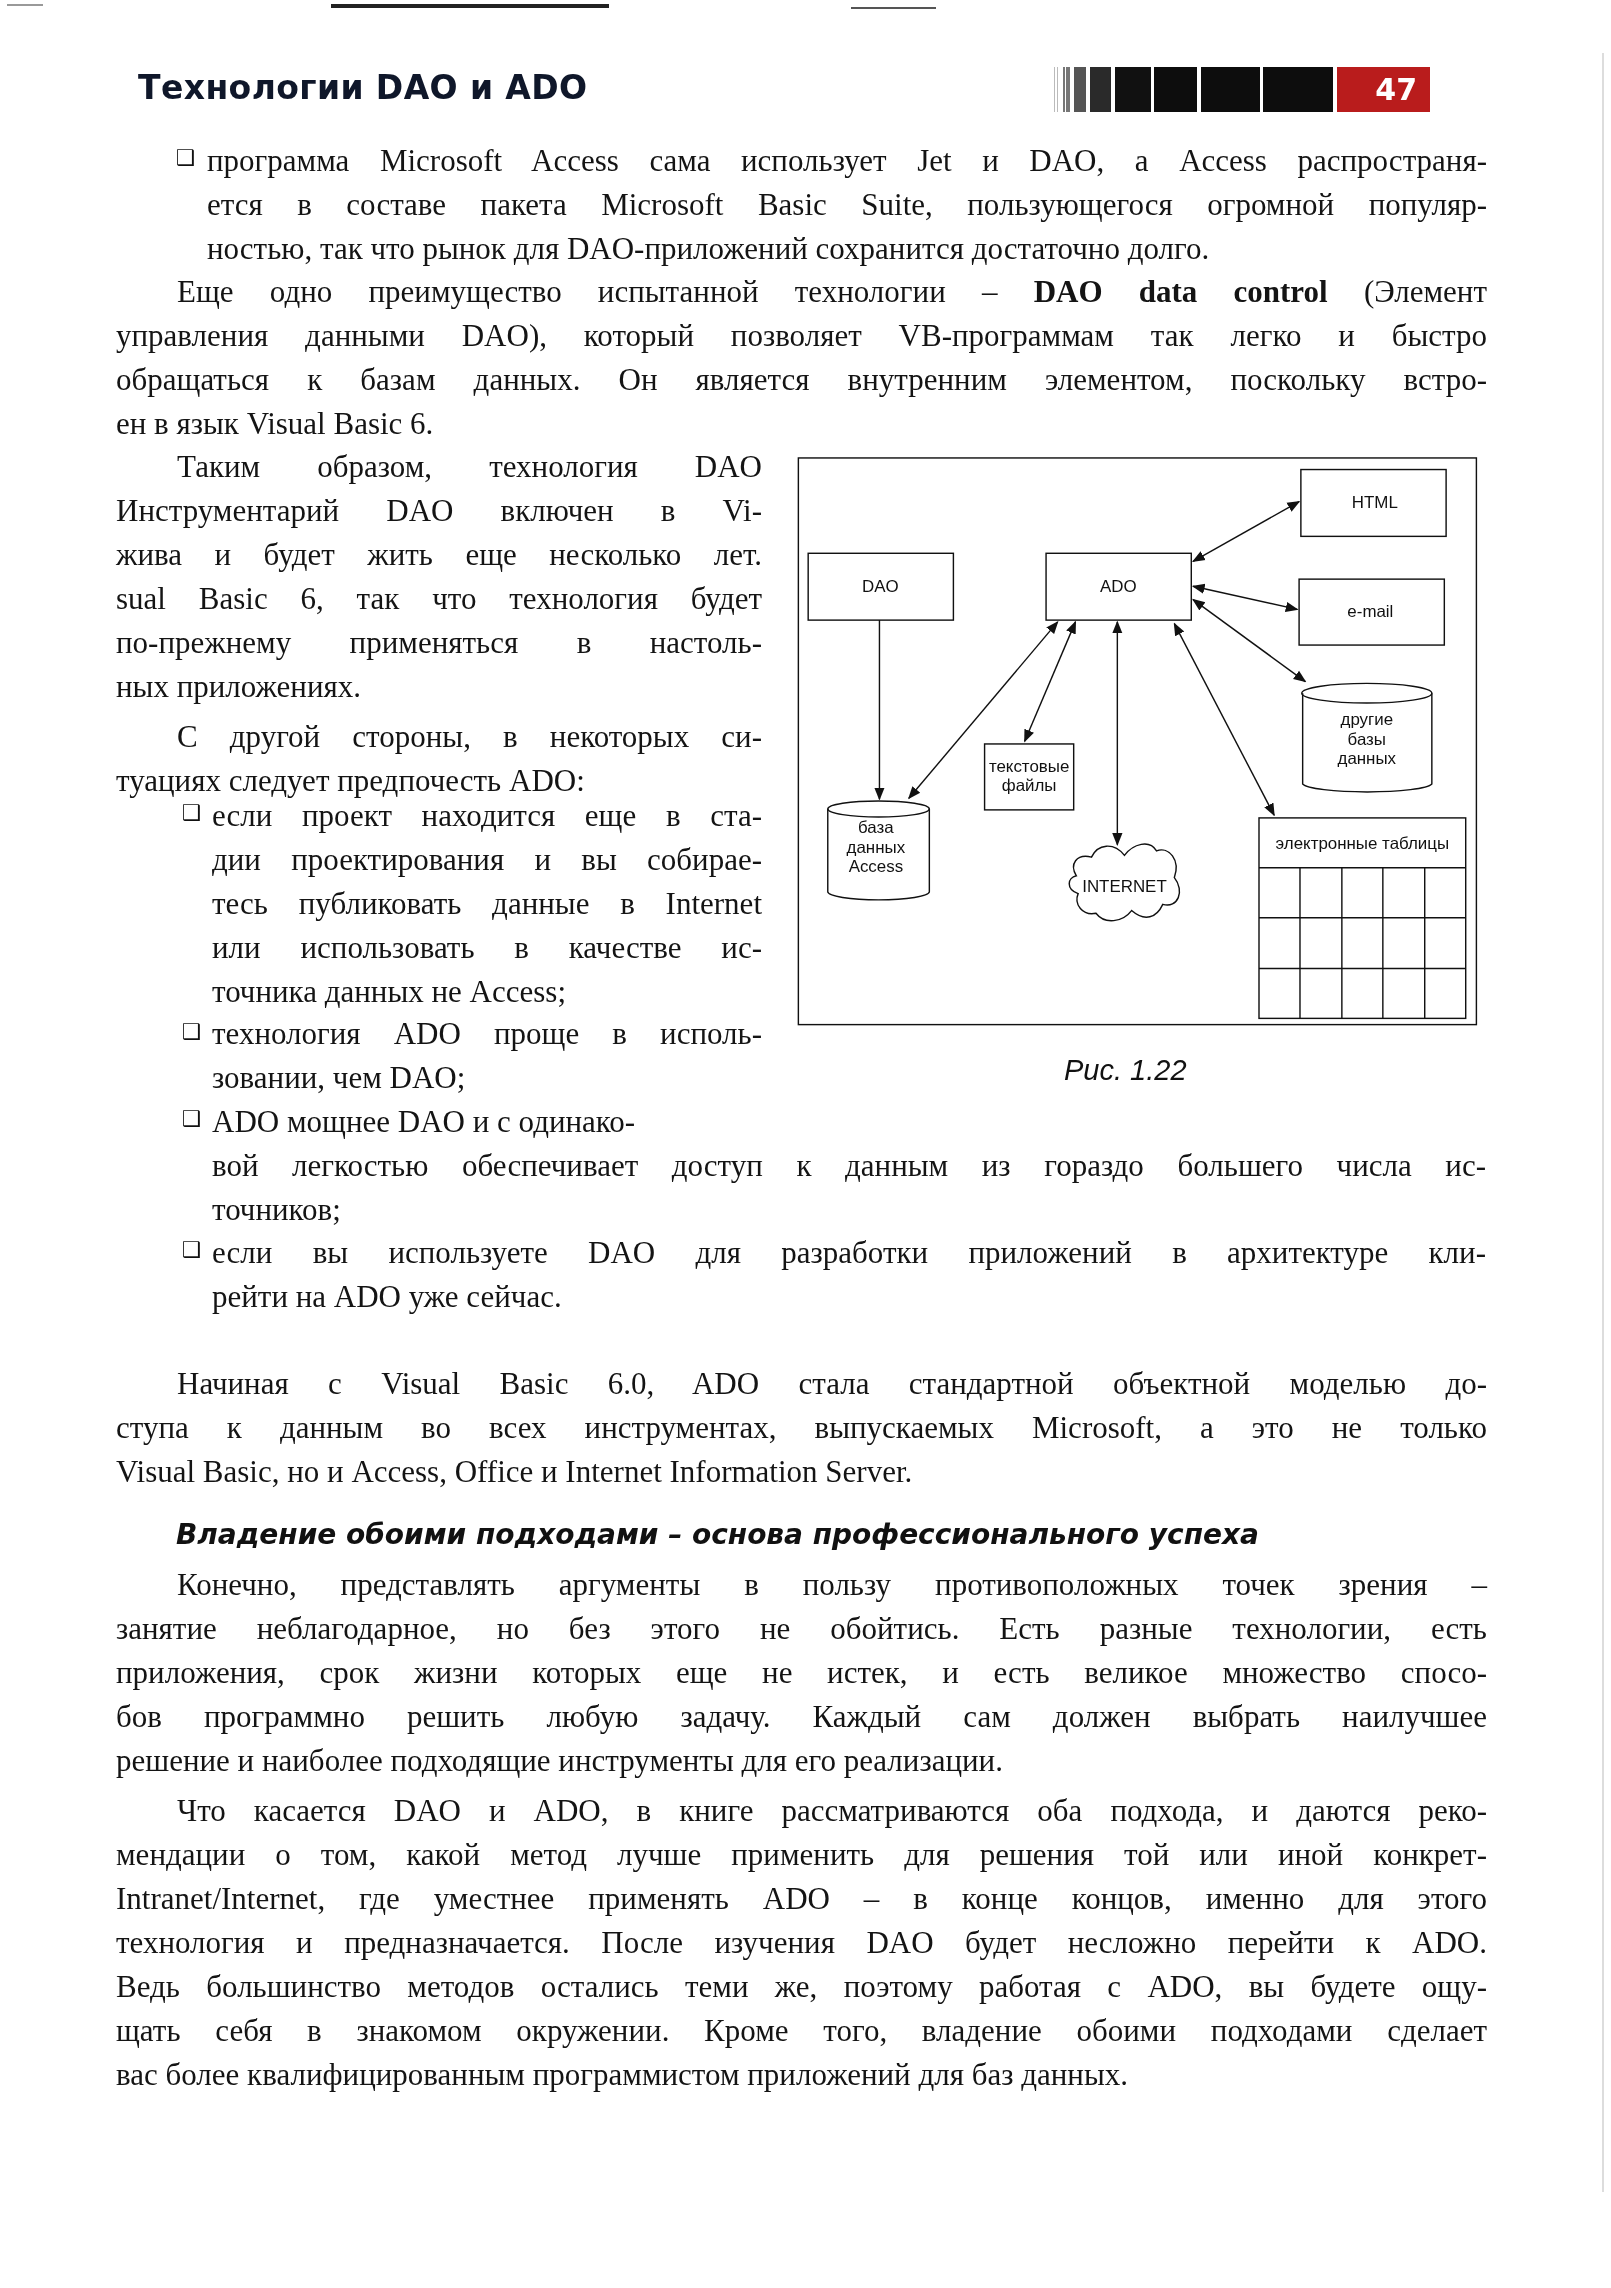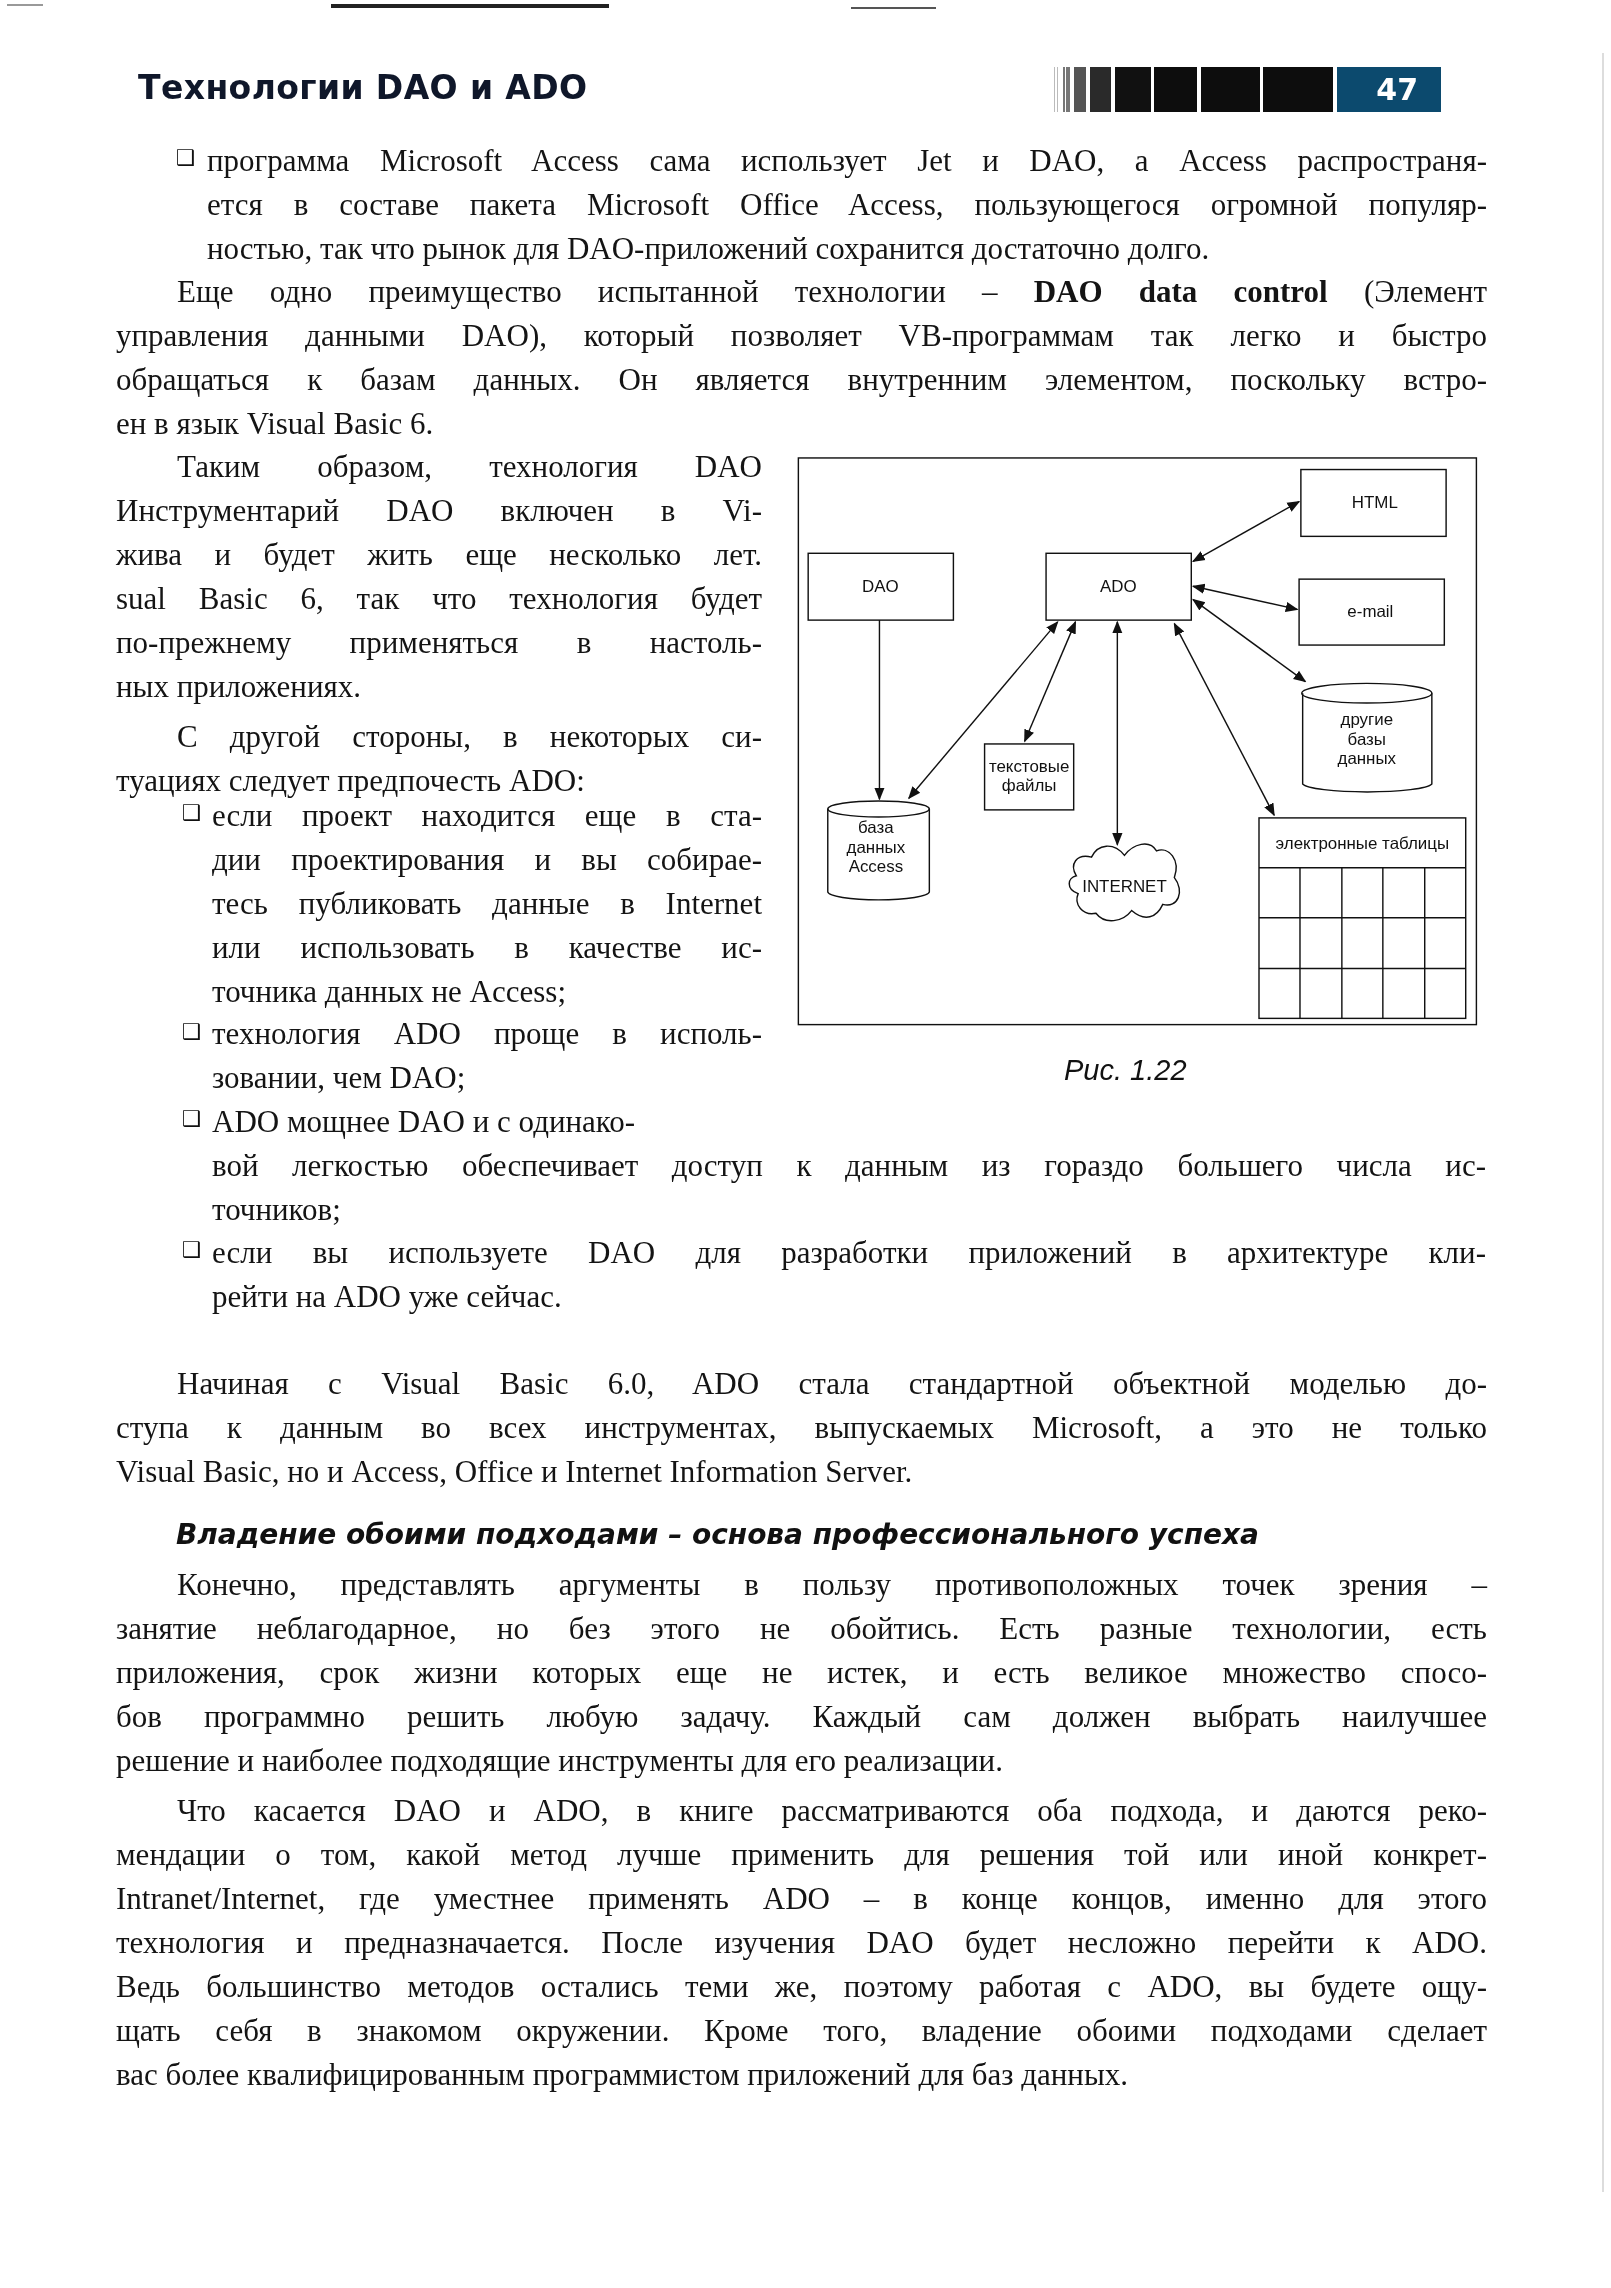--- a/index.html
+++ b/index.html
@@ -4,21 +4,21 @@
 <style>
   html, body { margin: 0; padding: 0; background: #ffffff; }
   body { width: 1611px; height: 2288px; position: relative; overflow: hidden; color: #111; }
 
   .scan-mark { position: absolute; background: #222; }
 
   .running-head { position: absolute; left: 138px; top: 68px; font-family: "DejaVu Sans", sans-serif; font-size: 33px; font-weight: bold; letter-spacing: 0.4px; color: #0f172a; }
 
   .page-strip { position: absolute; left: 1054px; top: 67px; height: 45px; display: flex; align-items: stretch; }
   .page-strip .seg { height: 45px; margin-right: 3.6px; }
-  .page-strip .num { background: #0c4a6e; color: #fff; font-family: "DejaVu Sans", sans-serif; font-weight: bold; font-size: 30px; display: flex; align-items: center; justify-content: flex-end; padding-right: 23px; box-sizing: border-box; width: 104px; }
+  .page-strip .num { background: #b91c1c; color: #fff; font-family: "DejaVu Sans", sans-serif; font-weight: bold; font-size: 30px; display: flex; align-items: center; justify-content: flex-end; padding-right: 13px; box-sizing: border-box; width: 93px; }
 
   .text { position: absolute; font-family: "Liberation Serif", serif; font-size: 31px; line-height: 44px; color: #141414; text-align: justify; }
   .line { display: block; white-space: nowrap; text-align-last: justify; height: 44px; }
   .line.last { text-align-last: left; font-family: Liberation Serif, serif; }
   .b { font-weight: bold; }
   .bullet { position: absolute; font-family: "DejaVu Sans", sans-serif; font-size: 21.4px; }
 
   .heading2 { position: absolute; left: 176px; top: 1518px; font-family: "DejaVu Sans", sans-serif; font-style: italic; font-weight: bold; font-size: 28px; color: #111; }
 
   .caption { position: absolute; left: 1064px; top: 1054px; font-family: "Liberation Sans", sans-serif; font-style: italic; font-size: 29px; color: #111; }
@@ -43,21 +43,21 @@
   <div class="seg" style="width:36px;background:#111;"></div>
   <div class="seg" style="width:43px;background:#0d0d0d;"></div>
   <div class="seg" style="width:59px;background:#0d0d0d;"></div>
   <div class="seg" style="width:70px;background:#0d0d0d;"></div>
   <div class="seg num">47</div>
 </div>
 
 <span class="bullet" style="left:176px;top:145px;">❑</span>
 <div class="text" style="left:207px;top:139px;width:1280px;">
   <span class="line">программа Microsoft Access сама использует Jet и DAO, а Access распространя-</span>
-  <span class="line">ется в составе пакета Microsoft Office Access, пользующегося огромной популяр-</span>
+  <span class="line">ется в составе пакета Microsoft Basic Suite, пользующегося огромной популяр-</span>
   <span class="line last">ностью, так что рынок для DAO-приложений сохранится достаточно долго.</span>
 </div>
 
 <div class="text" style="left:116px;top:270px;width:1371px;">
   <span class="line" style="padding-left:61px;box-sizing:border-box;"><span>Еще одно преимущество испытанной технологии – </span><span class="b">DAO data control</span><span> (Элемент</span></span>
   <span class="line">управления данными DAO), который позволяет VB-программам так легко и быстро</span>
   <span class="line">обращаться к базам данных. Он является внутренним элементом, поскольку встро-</span>
   <span class="line last">ен в язык Visual Basic 6.</span>
 </div>
 

